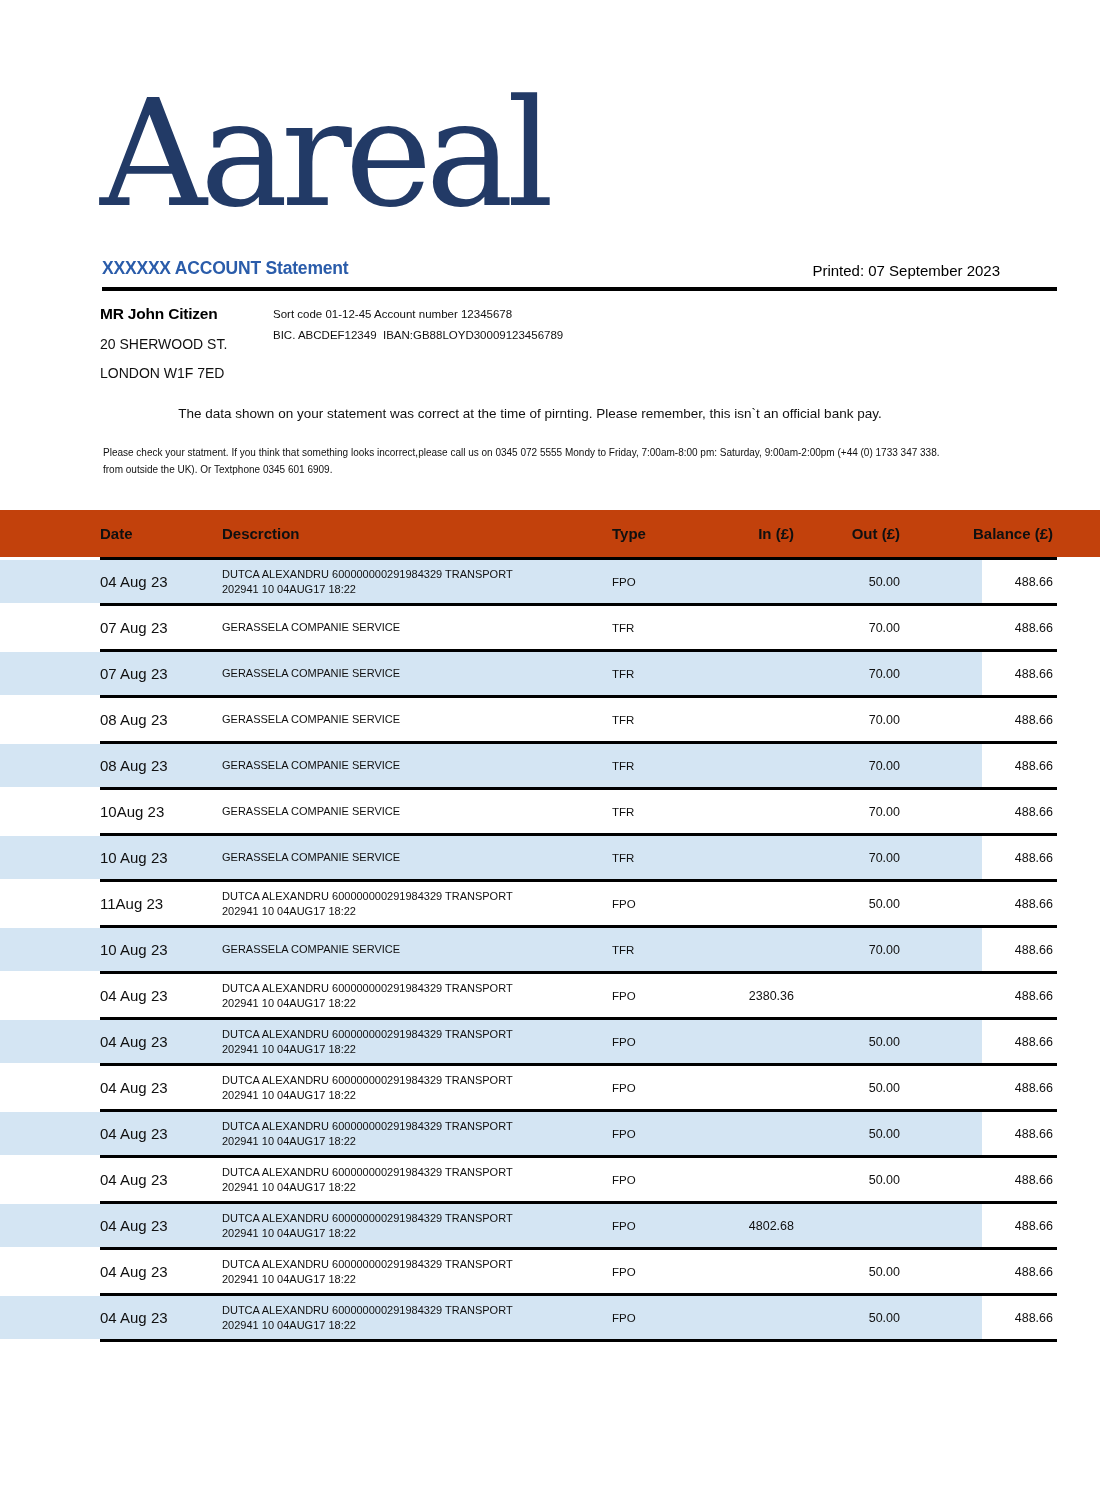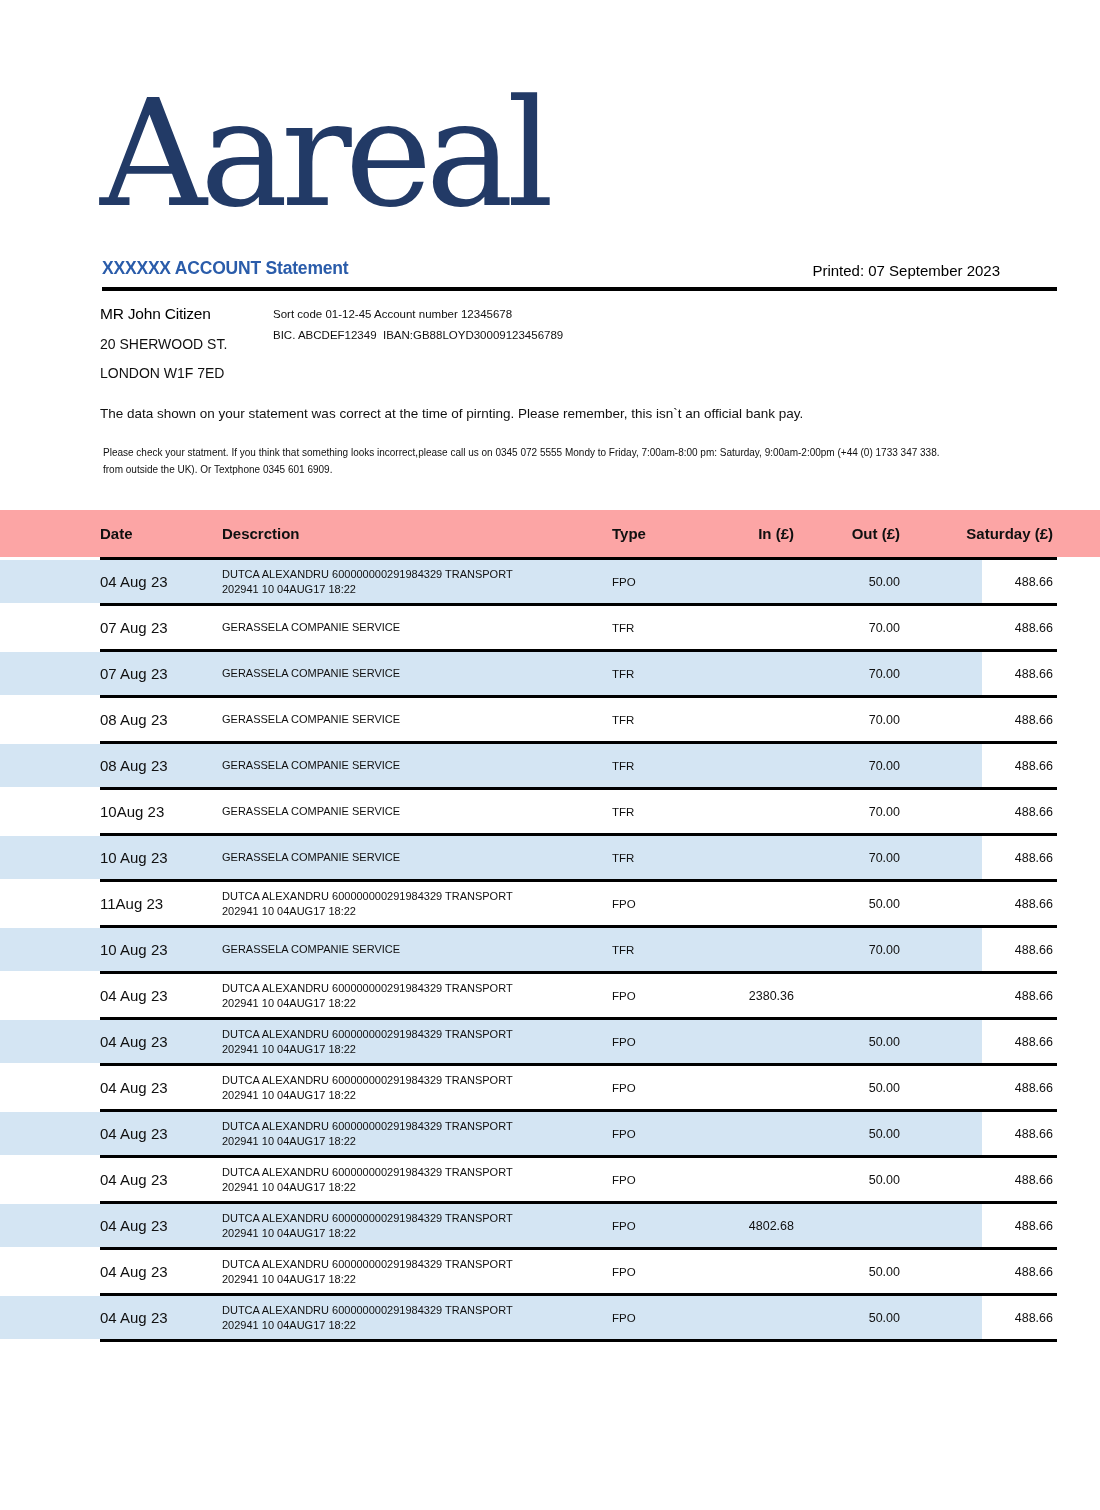--- a/index.html
+++ b/index.html
@@ -52,47 +52,48 @@
     height: 4px;
     background: #000;
   }
 
   
   .account-block {
     margin: 14px 0 0 100px;
     display: flex;
   }
   .addr-left { width: 173px; }
-  .customer-name { font-size: 15.5px; font-weight: 400; color: #000; letter-spacing: -0.2px; }
+  .customer-name { font-size: 15.5px; font-weight: 700; color: #000; letter-spacing: -0.2px; }
   .addr-line { font-size: 14px; margin-top: 13px; color: #111; }
   .addr-right { padding-top: 3px; }
   .acct-line { font-size: 11.5px; color: #111; white-space: pre-wrap; }
   .acct-line + .acct-line { margin-top: 9px; }
 
   
   .notice-1 {
     margin: 25px 100px 16px 100px;
     font-size: 13.5px;
     color: #111;
     max-width: 860px;
+    text-align: center;
   }
   .notice-2 {
     margin: 24px 100px 0 103px;
     font-size: 10px;
     color: #111;
     max-width: 845px;
     line-height: 1.65;
   }
 
   
   .tx-table { margin-top: 32px; }
   .tx-header {
     width: 1100px;
     height: 47px;
-    background: #fca5a5;
+    background: #c2410c;
     color: #ffffff;
     display: flex;
     align-items: center;
     padding: 0 47px 0 100px;
     font-size: 15px;
     font-weight: 600;
   }
   .tx-row {
     width: 982px;
     min-height: 43px;
@@ -146,21 +147,21 @@
   <div class="notice-1">The data shown on your statement was correct at the time of pirnting. Please remember, this isn`t an official bank pay.</div>
   <div class="notice-2">Please check your statment. If you think that something looks incorrect,please call us on 0345 072 5555 Mondy to Friday, 7:00am-8:00 pm: Saturday, 9:00am-2:00pm (+44 (0) 1733 347 338. from outside the UK). Or Textphone 0345 601 6909.</div>
 
   <div class="tx-table">
     <div class="tx-header">
       <div class="col-date">Date</div>
       <div class="col-desc">Descrction</div>
       <div class="col-type">Type</div>
       <div class="col-in">In (£)</div>
       <div class="col-out">Out (£)</div>
-      <div class="col-balance">Saturday (£)</div>
+      <div class="col-balance">Balance (£)</div>
     </div>
     <div>
         <div class="row-line"></div>
         <div class="tx-row shaded">
     <div class="col-date">04 Aug 23</div>
     <div class="col-desc">
       <div>DUTCA ALEXANDRU 600000000291984329 TRANSPORT</div>
       <div>202941 10 04AUG17 18:22</div>
     </div>
     <div class="col-type">FPO</div>

